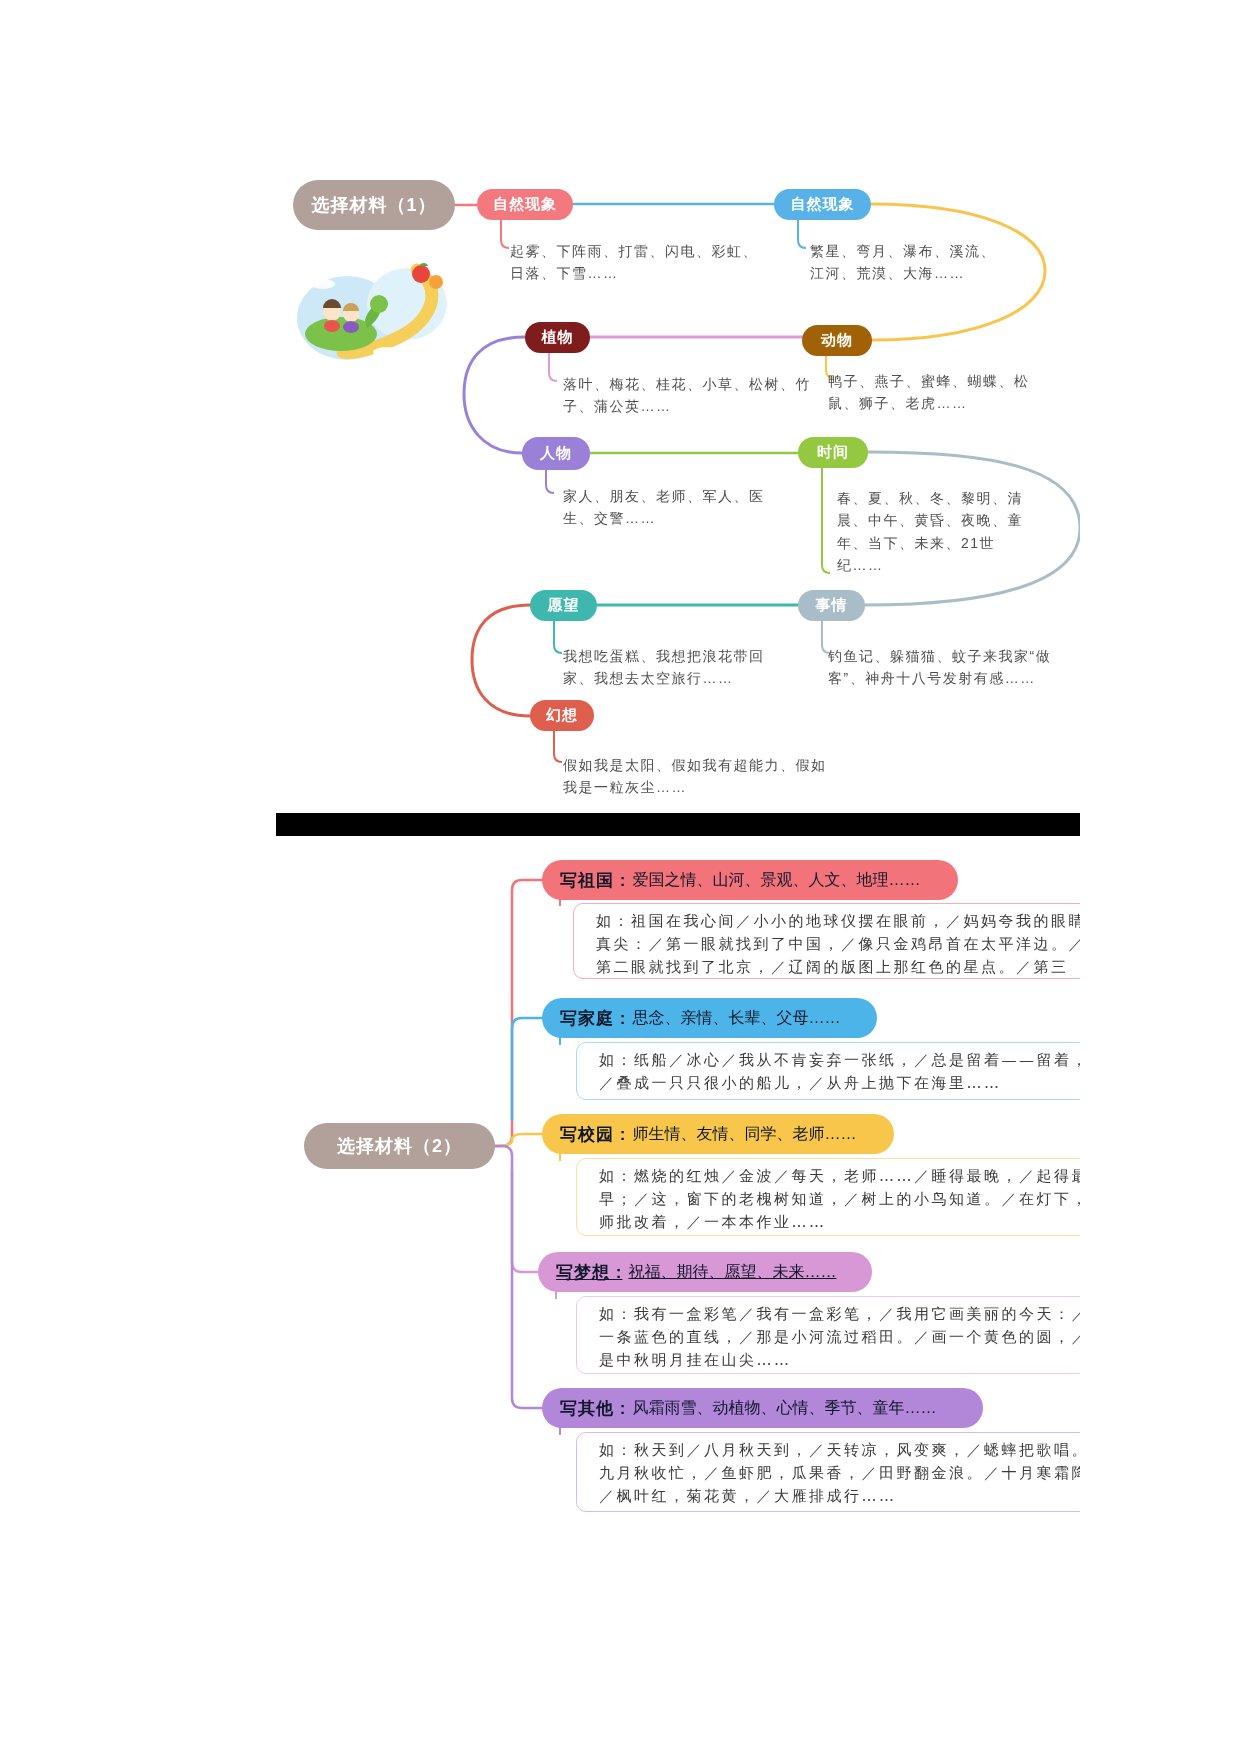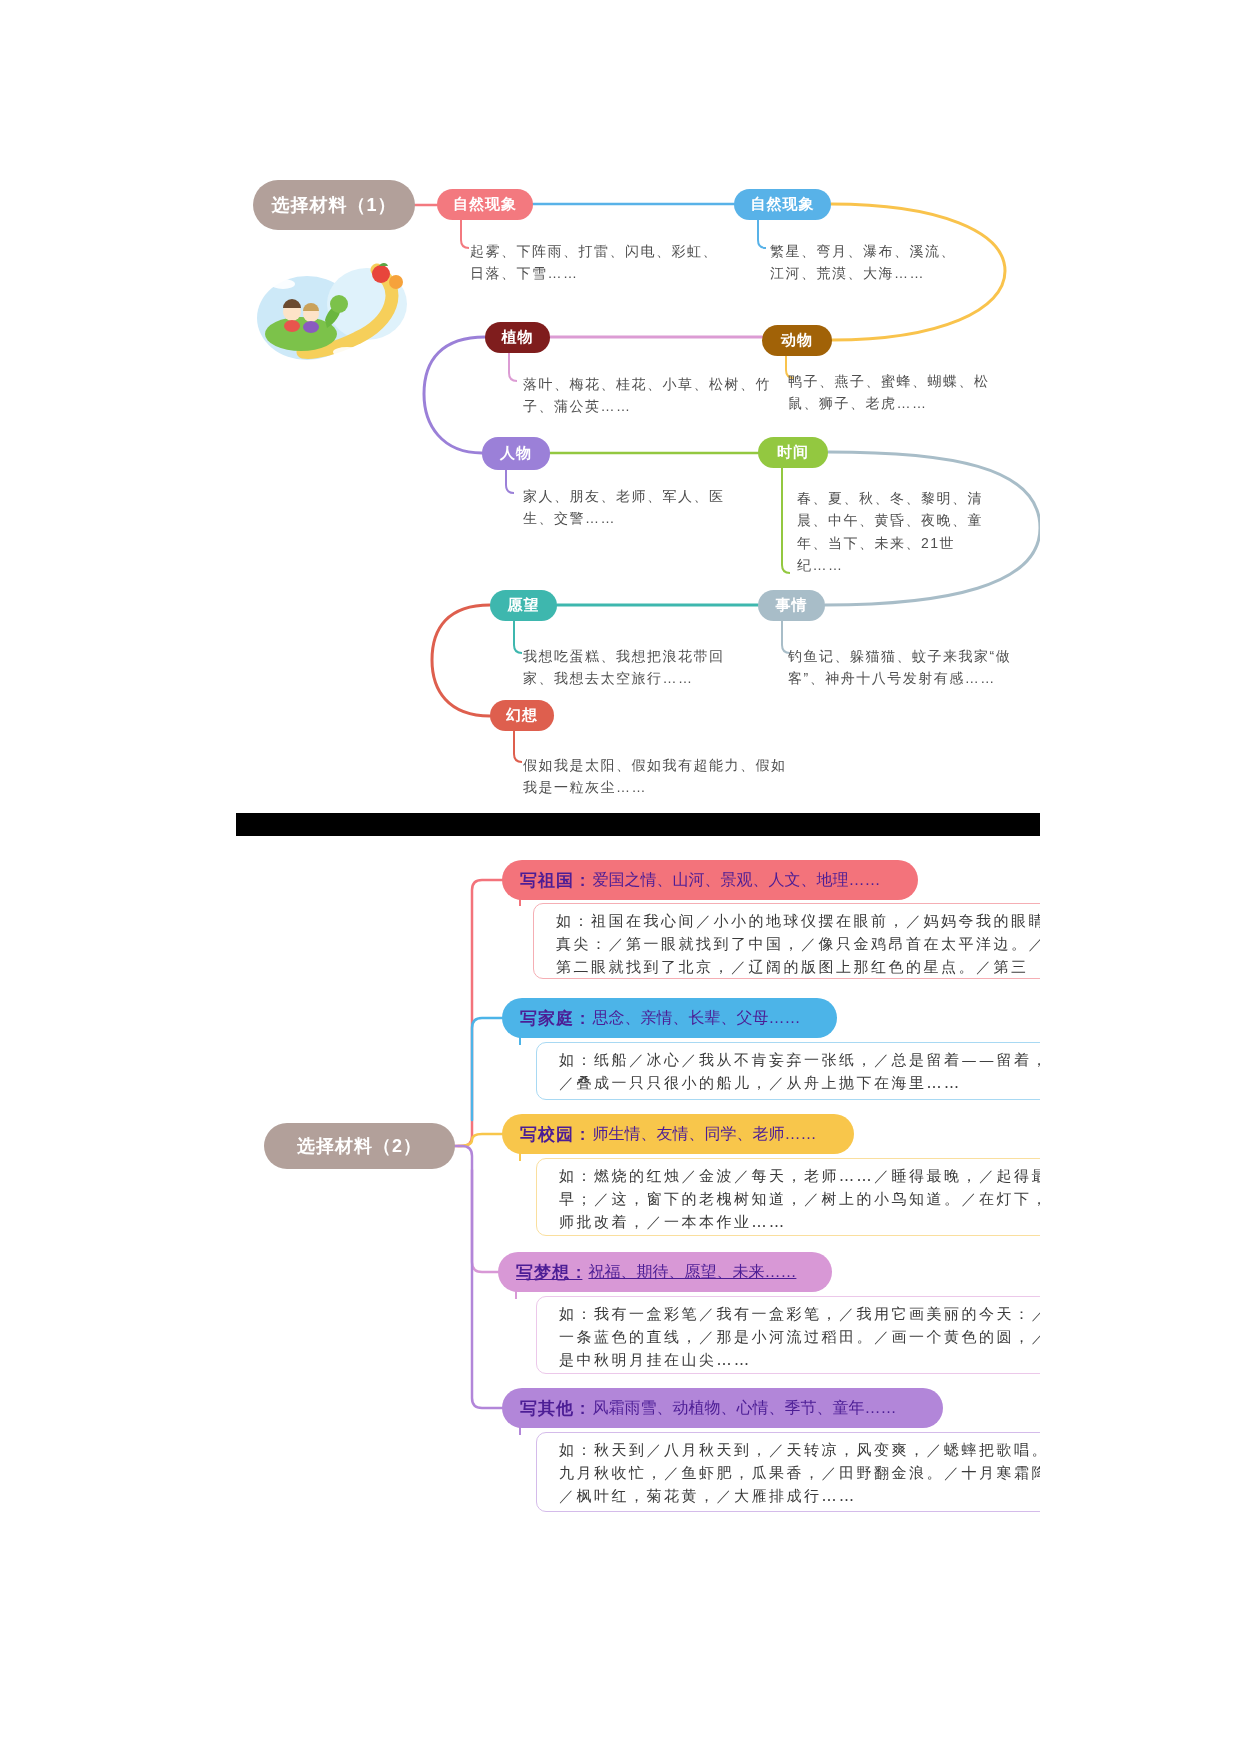--- a/index.html
+++ b/index.html
@@ -1,27 +1,27 @@
 <!DOCTYPE html>
 <html><head>
 <meta charset="utf-8">
 <style>
   html,body{margin:0;padding:0;background:#ffffff;}
   .page{position:relative;width:1040px;height:1754px;background:#fff;overflow:hidden;
-        font-family:"Liberation Sans","DejaVu Sans",sans-serif;}
+        font-family:"Liberation Sans","DejaVu Sans",sans-serif;margin-left:40px;}
   .black{position:absolute;background:#000;}
   svg.wires{position:absolute;left:0;top:0;width:1240px;height:1754px;z-index:1;}
   .rootpill{position:absolute;z-index:3;display:flex;align-items:center;justify-content:center;
         color:#fff;font-weight:bold;font-size:18px;letter-spacing:1px;border-radius:25px;}
   .mm-node{position:absolute;z-index:3;display:flex;align-items:center;justify-content:center;
         color:#fff;font-weight:bold;font-size:15px;border-radius:16px;letter-spacing:1px;}
   .mm-note{position:absolute;z-index:2;color:#4f4f4f;font-size:14px;line-height:1.6;
         letter-spacing:1.5px;}
   .branch-pill{position:absolute;z-index:3;height:40px;display:flex;align-items:center;
-        color:#4c1d95;font-size:16px;border-radius:20px;padding:12px 18px;box-sizing:border-box;white-space:nowrap;overflow:hidden;}
+        color:#0f172a;font-size:16px;border-radius:20px;padding:12px 18px;box-sizing:border-box;white-space:nowrap;overflow:hidden;}
   .branch-pill b{font-size:17px;margin-right:6px;letter-spacing:1px;}
   .example-box{position:absolute;z-index:2;border:1.5px solid #ccc;border-radius:10px;
         box-sizing:border-box;padding:6px 16px 6px 22px;overflow:hidden;}
   .example-box p{margin:0;font-family:"DejaVu Serif","Liberation Serif",serif;
         font-size:15px;line-height:23px;color:#3a3a3a;letter-spacing:2.5px;}
   .illus{position:absolute;z-index:2;}
 </style>
 </head>
 <body>
 

